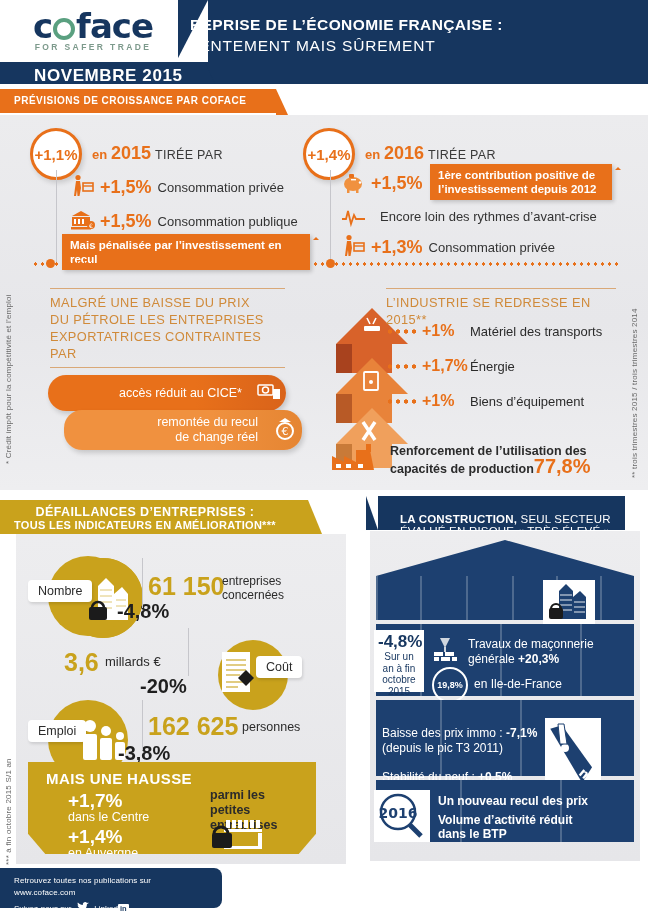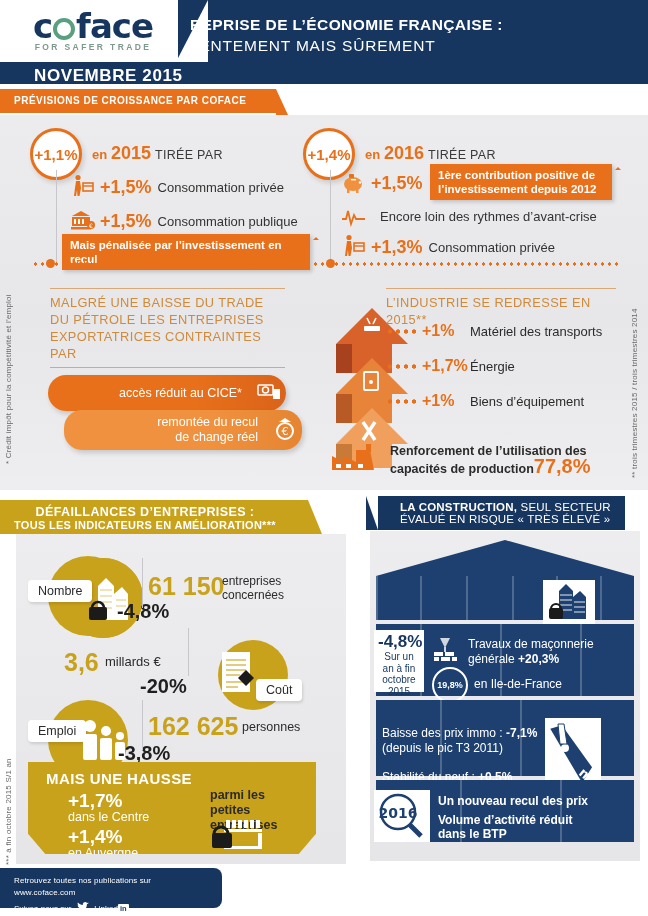--- a/index.html
+++ b/index.html
@@ -210,21 +210,21 @@
   
   .banner-navy2 {
     position: absolute; left: 378px; top: 496px; height: 34px;
     background: #16365f; color: #fff; padding: 5px 14px 5px 22px;
   }
   .banner-navy2:before {
     content: ""; position: absolute; left: -12px; top: 0;
     border-style: solid; border-width: 34px 0 0 12px;
     border-color: transparent transparent transparent #16365f;
   }
-  .banner-navy2 .b1 { font-size: 11.5px; letter-spacing: 0.2px; }
+  .banner-navy2 .b1 { font-size: 11.5px; letter-spacing: 0.2px; margin-top: 12px; }
   .banner-navy2 .b1 b { font-weight: bold; }
   .banner-navy2 .b2 { font-size: 11.5px; letter-spacing: 0.2px; }
 
   .panel-right {
     position: absolute; left: 370px; top: 531px; width: 270px; height: 330px;
     background: linear-gradient(180deg,#ededef 0%, #e6e6e9 100%);
   }
   .roof {
     position: absolute; left: 376px; top: 540px; width: 258px; height: 36px;
     background: #1d4070;
@@ -366,21 +366,21 @@
     </svg>
     <span class="val">+1,3%</span>
     <span class="lbl">Consommation privée</span>
   </div>
 
   <div class="dotline"></div>
   <div class="dot-big" style="left:46px;"></div>
   <div class="dot-big" style="left:326px;"></div>
 
   <div class="ul-title" style="left:50px; top:288px; width:235px;">
-    <div>MALGRÉ UNE BAISSE DU TRADE</div>
+    <div>MALGRÉ UNE BAISSE DU PRIX</div>
     <div>DU PÉTROLE LES ENTREPRISES</div>
     <div>EXPORTATRICES CONTRAINTES PAR</div>
   </div>
 
   <div class="pill" style="left:48px; top:375px; width:238px; height:36px; background:linear-gradient(90deg,#e8701a 0%, #e8701a 62%, #d9631a 100%);">
     <span class="ptext">accès réduit au CICE*</span>
     <span class="pico">
       <svg width="26" height="22" viewBox="0 0 26 22">
         <rect x="2" y="4" width="15" height="10" rx="1" fill="none" stroke="#fff" stroke-width="1.5"></rect>
         <circle cx="9.5" cy="9" r="3" fill="none" stroke="#fff" stroke-width="1.5"></circle>
@@ -495,21 +495,21 @@
     <g stroke="#c9a21c" stroke-width="1.1">
       <line x1="8" y1="12" x2="28" y2="12"></line>
         <line x1="8" y1="17" x2="28" y2="17"></line>
       <line x1="8" y1="22" x2="28" y2="22"></line>
         <line x1="8" y1="27" x2="22" y2="27"></line>
       <line x1="8" y1="34" x2="28" y2="34"></line>
         <line x1="8" y1="39" x2="20" y2="39"></line>
     </g>
     <polygon points="28,22 36,30 28,38 20,30" fill="#1b1b1b"></polygon>
   </svg>
-  <div class="white-label" style="left:256px; top:656px;margin-top:23px;">Coût</div>
+  <div class="white-label" style="left:256px; top:656px;">Coût</div>
   <div class="gold-num" style="left:64px; top:648px;">3,6</div>
   <div class="sm-lbl" style="left:105px; top:655px; font-size:13px;">millards €</div>
   <div class="dark-pct" style="left:140px; top:675px;">-20%</div>
   <div class="divider-vert" style="left:188px; top:628px; height:48px;"></div>
 
   <div class="gold-disc" style="left:48px; top:700px; width:80px; height:80px;"></div>
   <div class="white-label" style="left:28px; top:720px;">Emploi</div>
   <svg style="position:absolute; left:78px; top:718px;" width="54" height="48" viewBox="0 0 54 48">
     <circle cx="12" cy="8" r="6" fill="#fff"></circle>
       <rect x="5" y="16" width="14" height="26" rx="2" fill="#fff"></rect>

